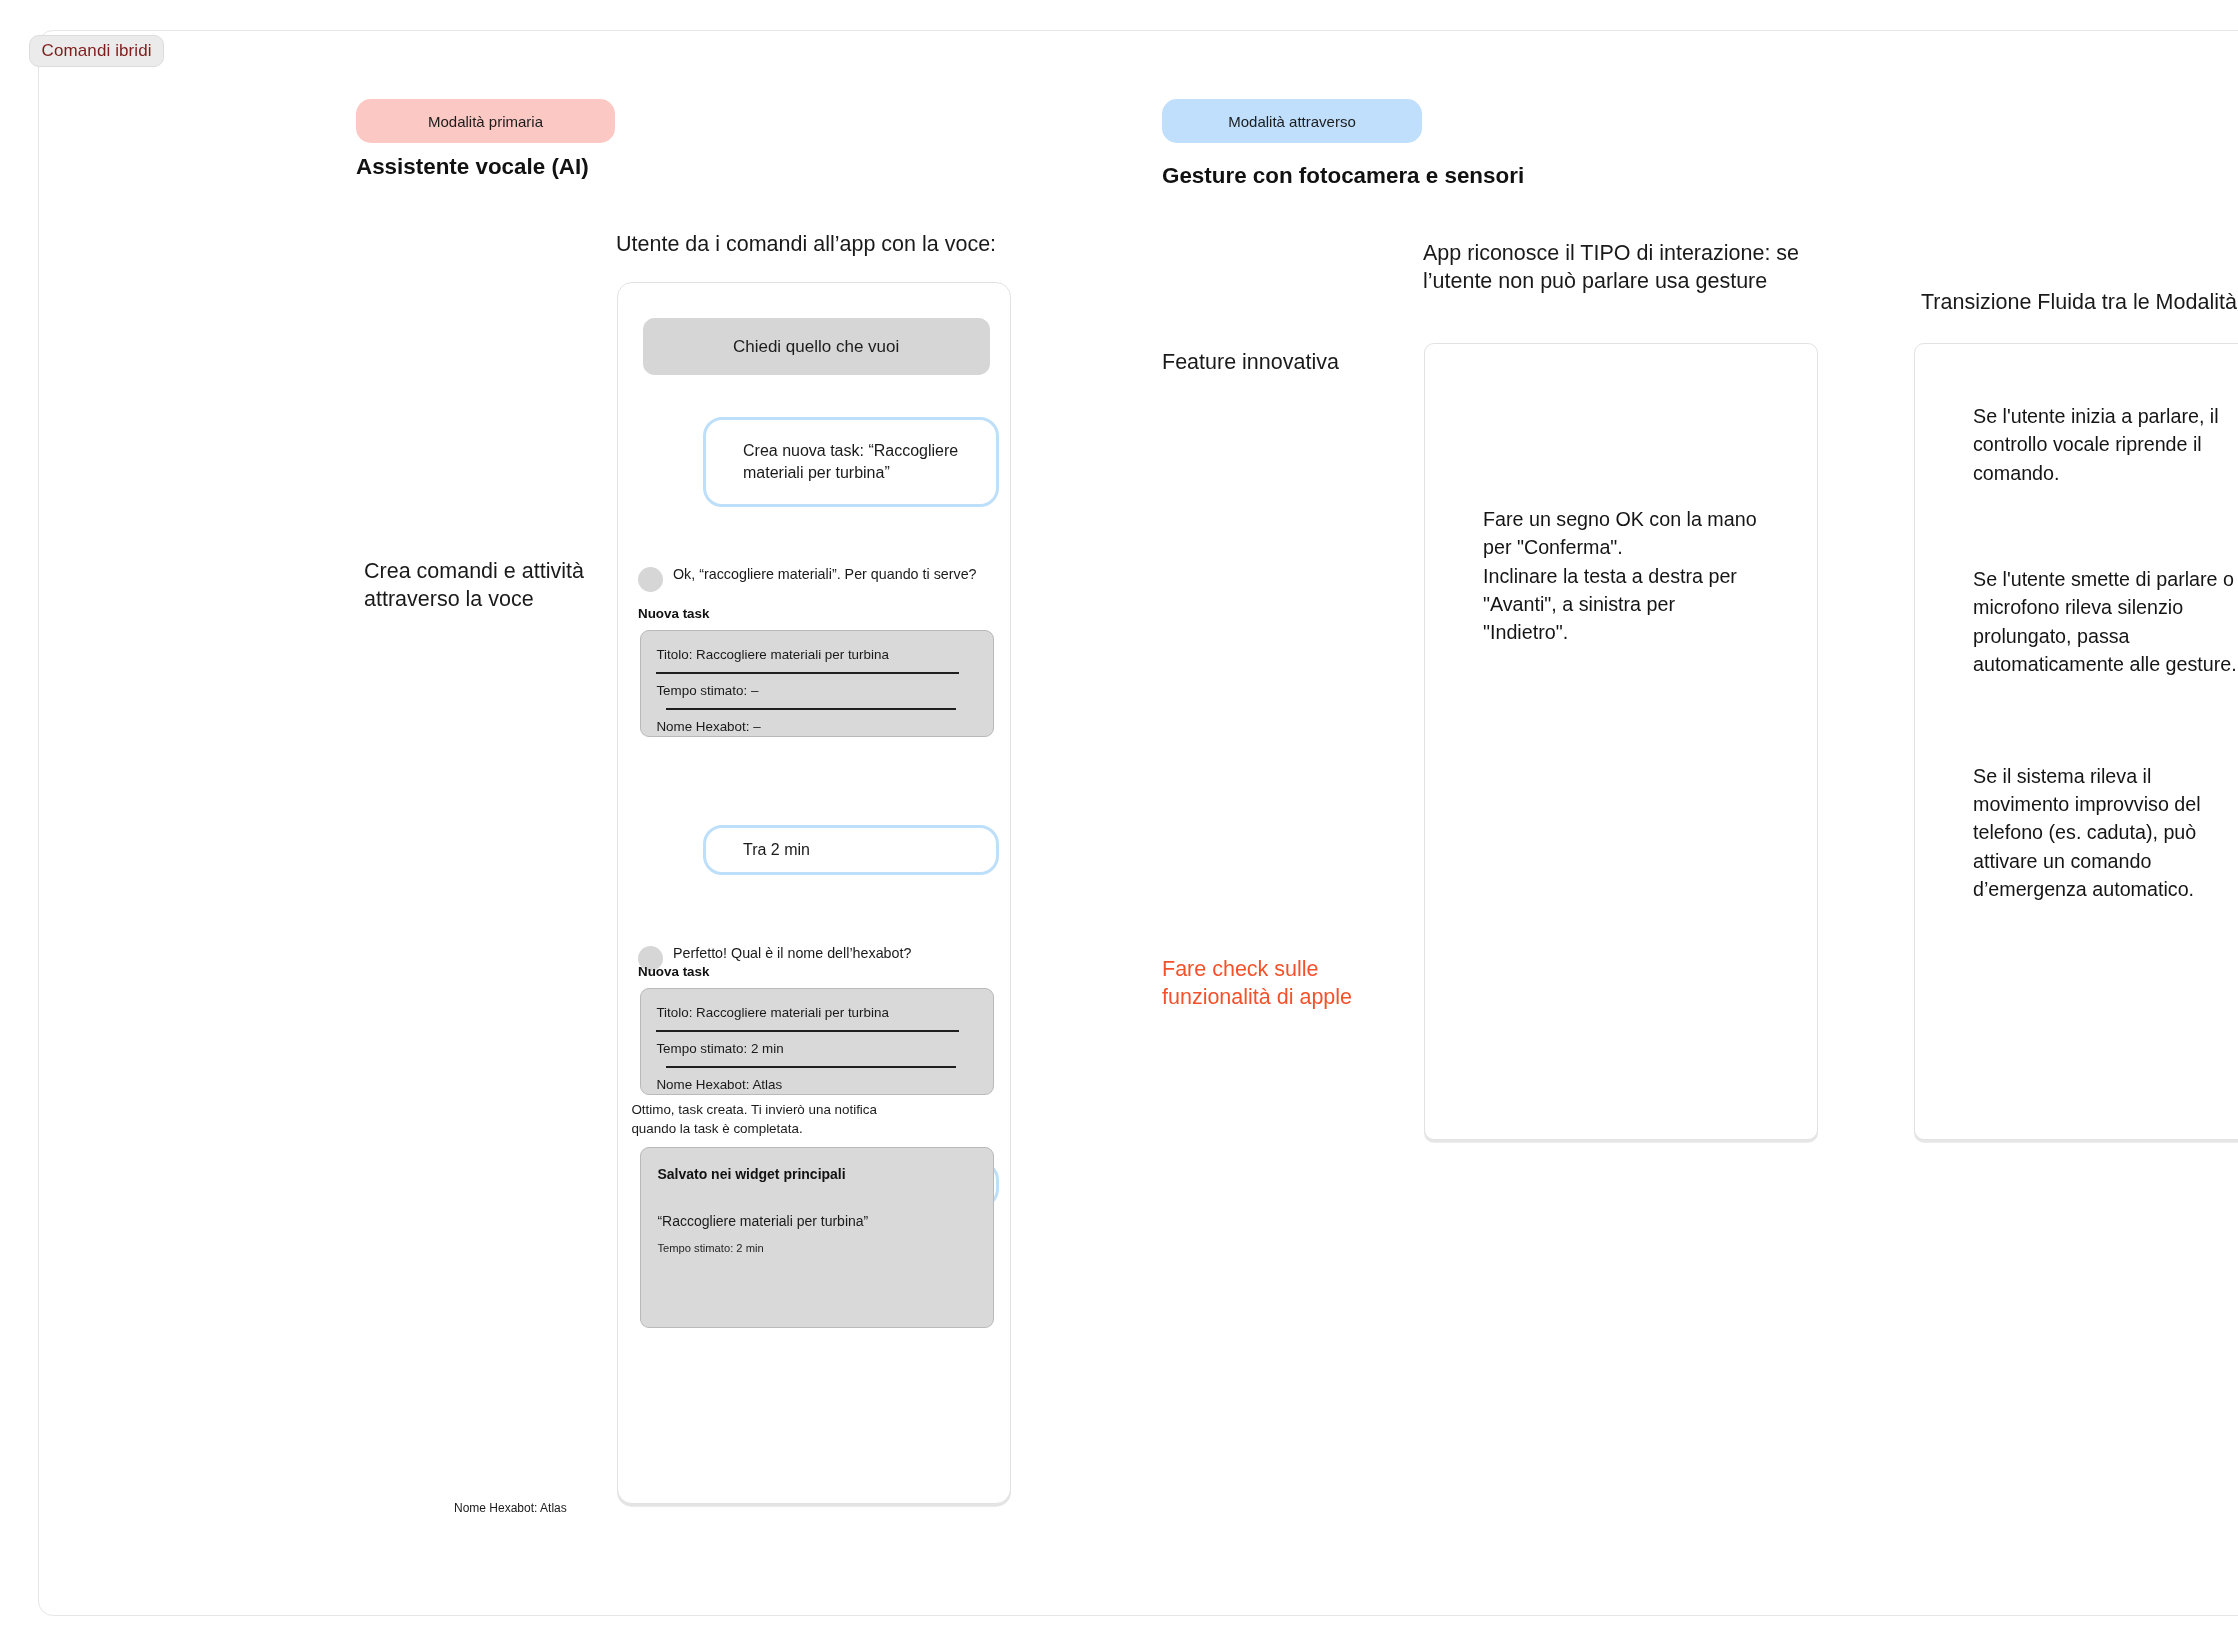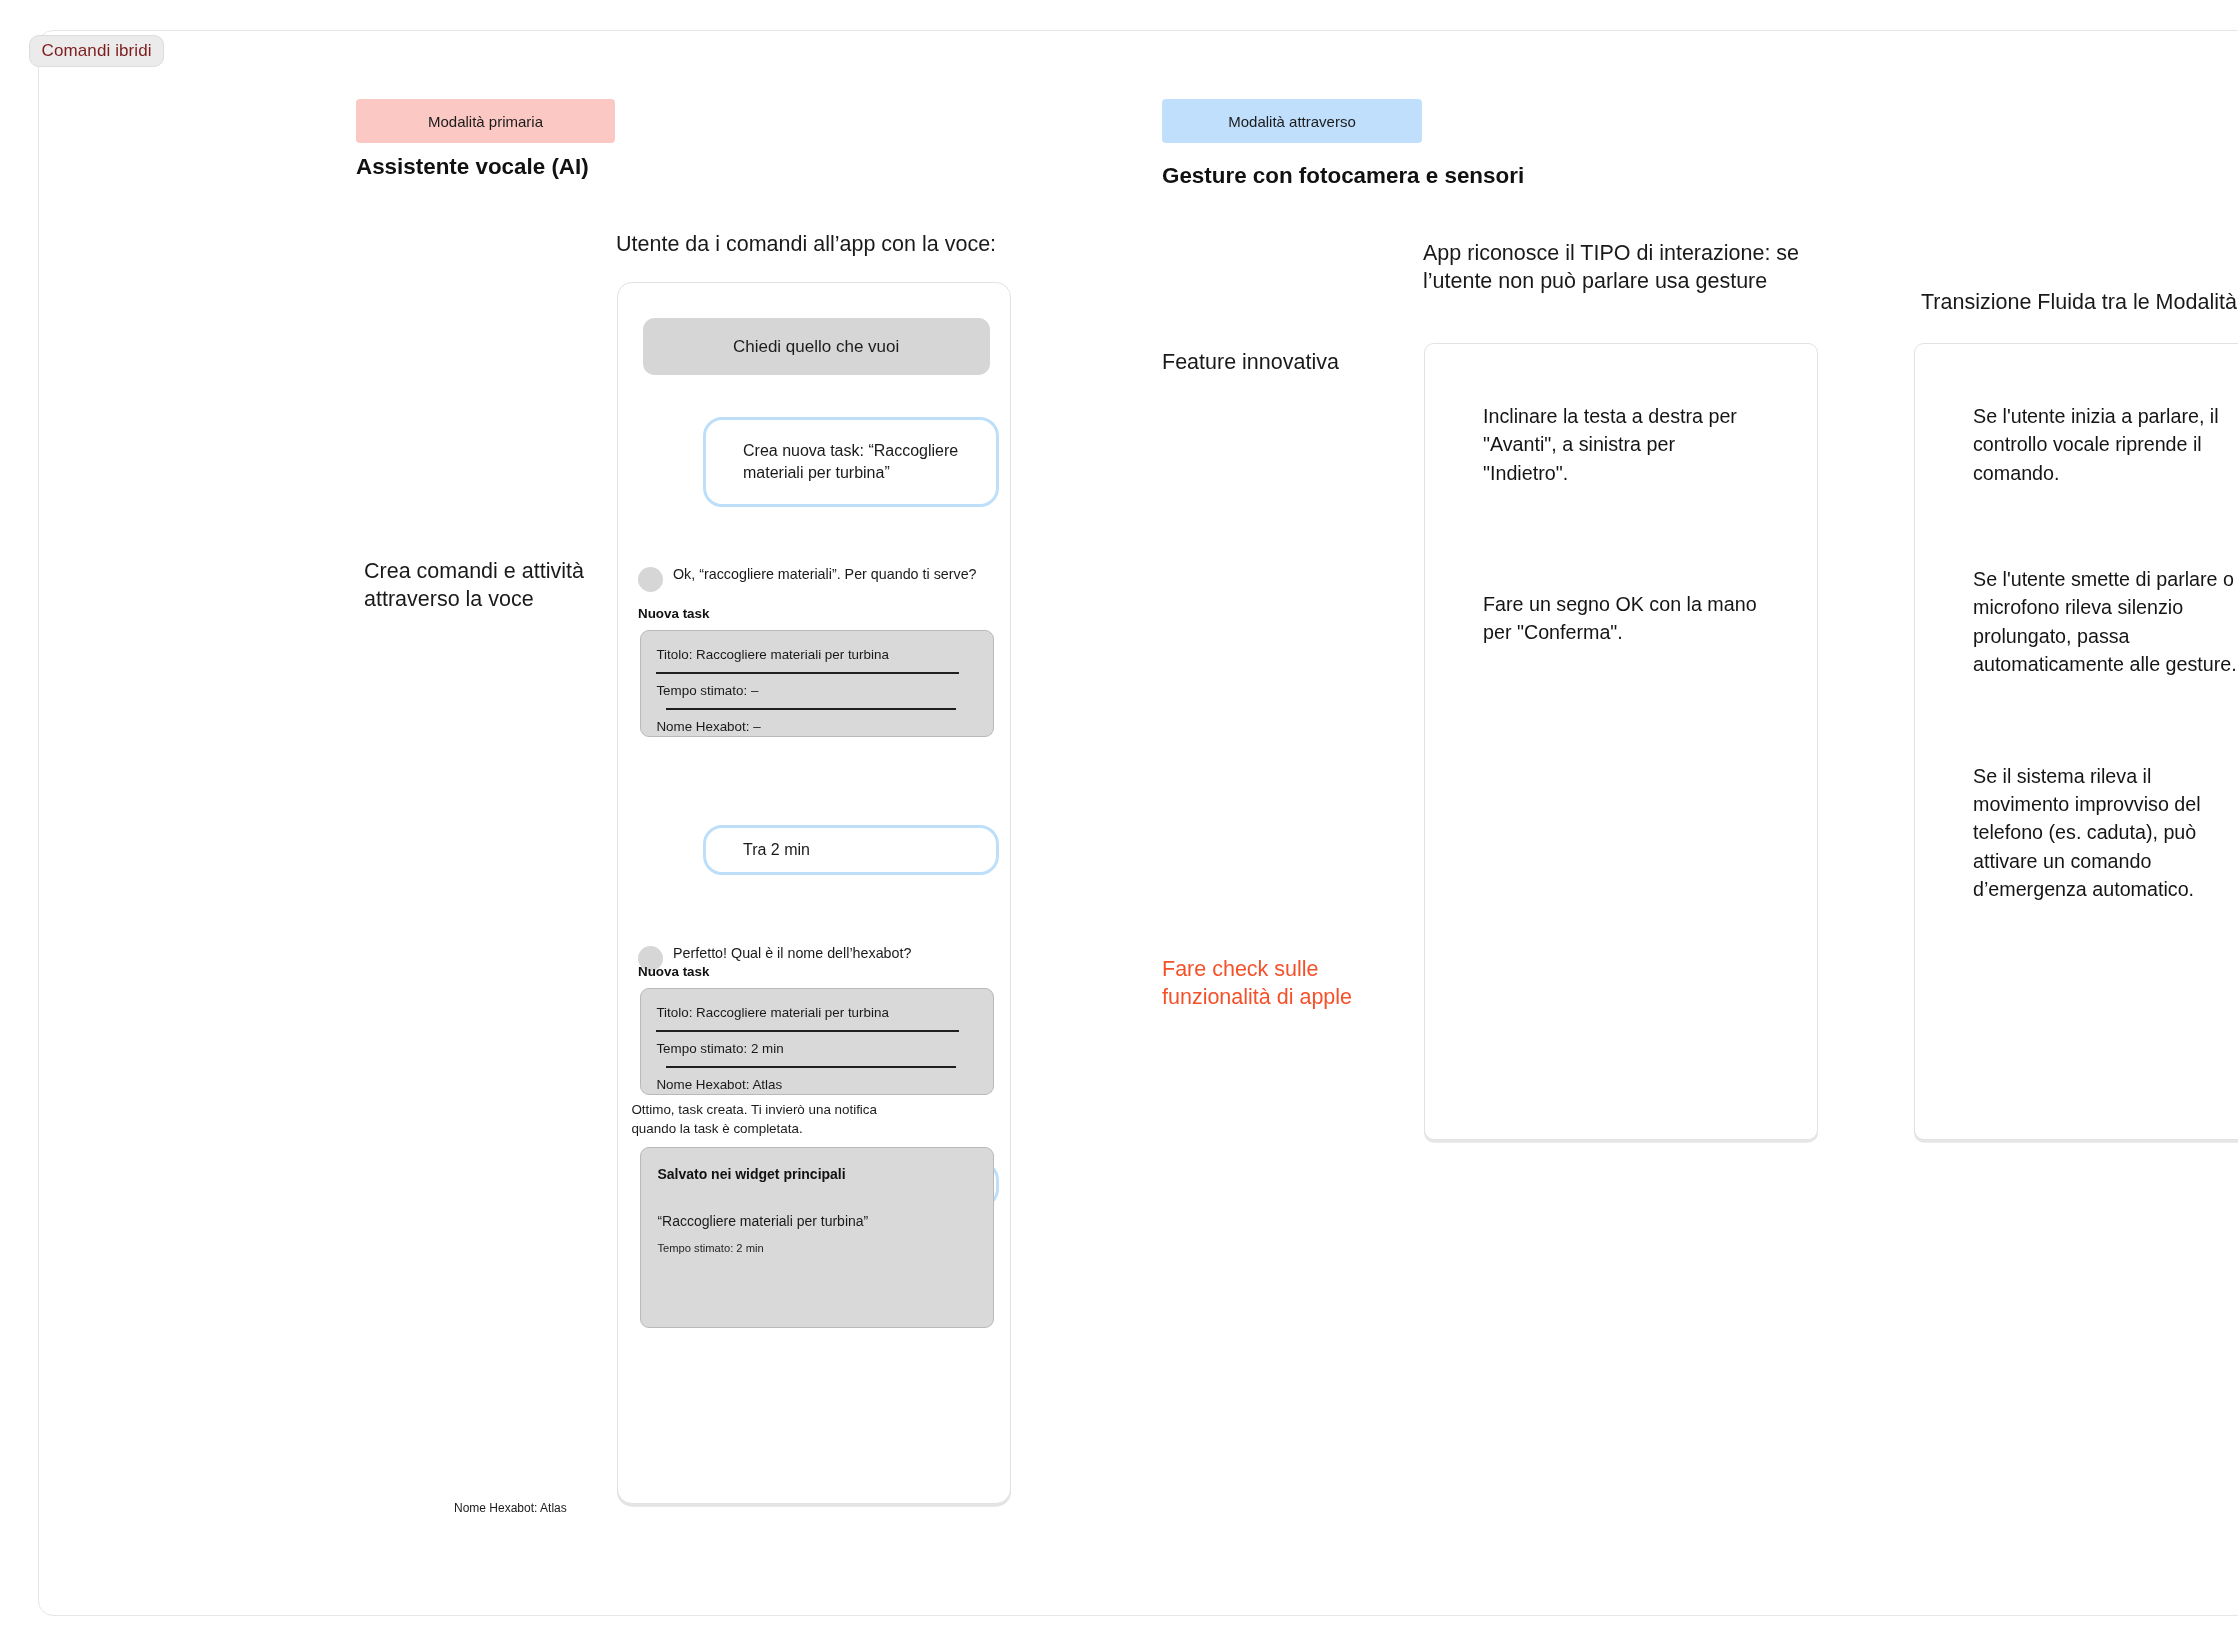--- a/index.html
+++ b/index.html
@@ -31,21 +31,21 @@
     color: #7f1d1d;
     letter-spacing: 0.1px;
     white-space: nowrap;
     z-index: 5;
   }
 
   
   .mode-badge {
     position: absolute;
     display: flex; align-items: center; justify-content: center;
-    border-radius: 4px;
+    border-radius: 15px;
     font-size: 15px;
     color: #1c1c1c;
   }
   #badge-primary {
     left: 356px; top: 99px;
     width: 259px; height: 44px;
     background: #fbc8c3;
   }
   #badge-alternative {
     left: 1162px; top: 99px;
@@ -307,22 +307,22 @@
 <div id="hexabot-footnote">Nome Hexabot: Atlas</div>
 
 <div id="badge-alternative" class="mode-badge">Modalità attraverso</div>
 <div id="heading-alternative" class="section-heading">Gesture con fotocamera e sensori</div>
 <div id="annot-app-recognizes" class="annot">App riconosce il TIPO di interazione: se l’utente non può parlare usa gesture</div>
 <div id="annot-feature" class="annot">Feature innovativa</div>
 <div id="annot-transition" class="annot">Transizione Fluida tra le Modalità</div>
 <div id="annot-apple-check" class="annot">Fare check sulle funzionalità di apple</div>
 
 <div id="info-card-gestures" class="info-card">
+  <div class="info-para second">Fare un segno OK con la mano per "Conferma".</div>
   <div class="info-para first">Inclinare la testa a destra per "Avanti", a sinistra per "Indietro".</div>
-  <div class="info-para second">Fare un segno OK con la mano per "Conferma".</div>
 </div>
 
 <div id="info-card-transition" class="info-card">
   <div class="info-para first">Se l'utente inizia a parlare, il controllo vocale riprende il comando.</div>
   <div class="info-para second">Se l'utente smette di parlare o il microfono rileva silenzio prolungato, passa automaticamente alle gesture.</div>
   <div class="info-para third">Se il sistema rileva il movimento improvviso del telefono (es. caduta), può attivare un comando d’emergenza automatico.</div>
 </div>
 
 
 </body></html>

